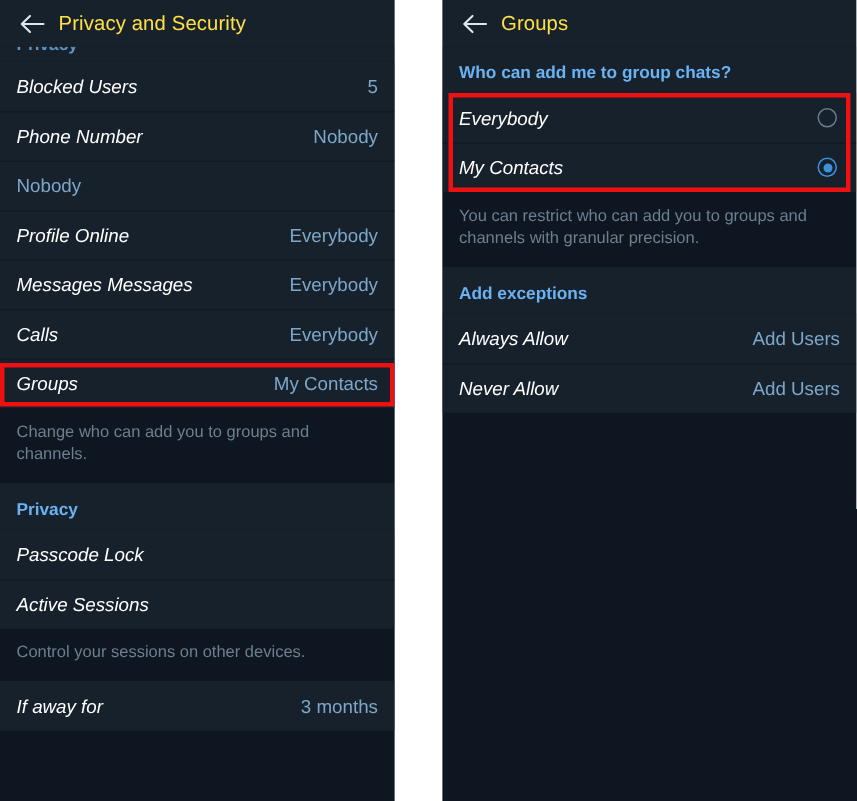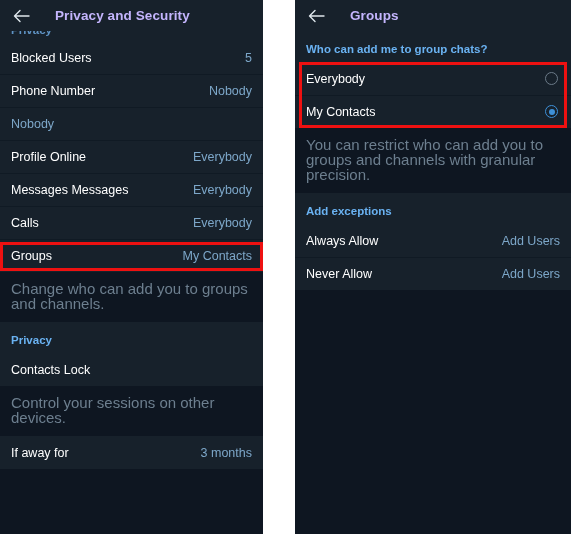--- a/index.html
+++ b/index.html
@@ -45,24 +45,24 @@
     width: 20px;
     height: 20px;
     display: flex;
     align-items: center;
     justify-content: center;
     color: #dfe6ec;
     flex: 0 0 auto;
   }
   .back-arrow svg { display: block; }
   .header-title {
-    color: #c4b5fd;
+    color: #fde047;
     font-size: 13.5px;
-    font-weight: bold;
-    margin-left: 24px;
+    font-weight: normal;
+    margin-left: 8px;
     letter-spacing: .1px;
     white-space: nowrap;
   }
 
   
   .panel-body {
     position: relative;
     height: 503px;
     overflow: hidden;
     background: #0e1621;
@@ -110,31 +110,32 @@
     content: "";
     position: absolute;
     left: 0; right: 0; top: 0;
     height: 1px;
     background: #101a24;
   }
   .row-label {
     color: #ffffff;
     font-size: 12.5px;
     white-space: nowrap;
+    font-style: italic;
   }
   .row-value {
     color: #7da7c9;
     font-size: 12.5px;
     white-space: nowrap;
   }
 
   .footer-note {
     background: #0e1621;
     color: #6d7f8f;
-    font-size: 15px;
+    font-size: 11px;
     line-height: 15px;
     padding: 9px 11px 11px 11px;
   }
 
   
   .radio-row {
     height: 33px;
     display: flex;
     align-items: center;
     justify-content: space-between;
@@ -243,21 +244,25 @@
           <span class="row-value">My Contacts</span>
         </div>
       </div>
 
       <div class="footer-note">Change who can add you to groups and channels.</div>
 
       <div class="section-title">Privacy</div>
 
       <div class="block">
         <div class="row">
-          <span class="row-label">Contacts Lock</span>
+          <span class="row-label">Passcode Lock</span>
+          <span class="row-value"></span>
+        </div>
+        <div class="row">
+          <span class="row-label">Active Sessions</span>
           <span class="row-value"></span>
         </div>
       </div>
 
       <div class="footer-note">Control your sessions on other devices.</div>
 
 
       <div class="block">
         <div class="row">
           <span class="row-label">If away for</span>

